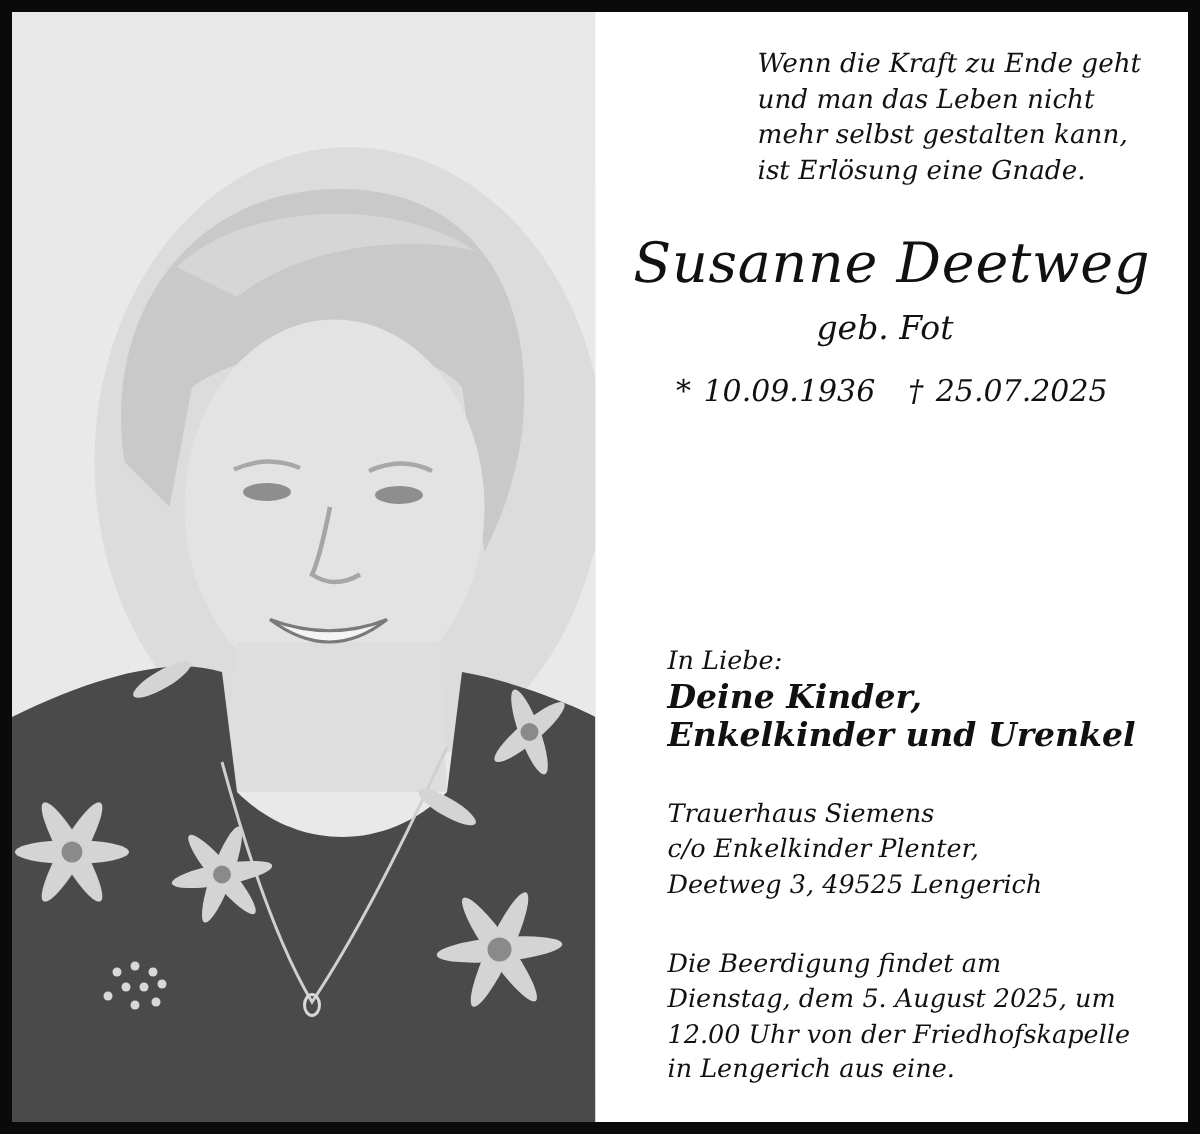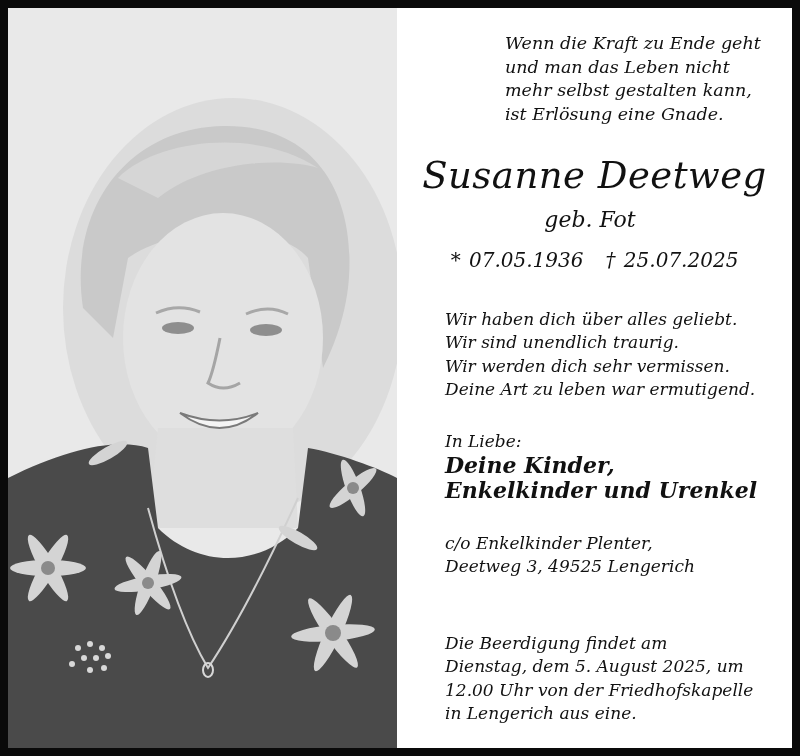--- a/index.html
+++ b/index.html
@@ -115,37 +115,32 @@
     <div class="quote">
       <span class="line">Wenn die Kraft zu Ende geht</span>
       <span class="line">und man das Leben nicht</span>
       <span class="line">mehr selbst gestalten kann,</span>
       <span class="line">ist Erlösung eine Gnade.</span>
     </div>
 
     <div class="name">Susanne Deetweg</div>
     <div class="maiden">geb. Fot</div>
     <div class="dates">
-      <span>* 07.05.1936</span><span class="gap"></span><span>† 25.07.2025</span>
+      <span>* 10.09.1936</span><span class="gap"></span><span>† 25.07.2025</span>
     </div>
 
-    <div class="para p1">
-      <span class="line">Wir haben dich über alles geliebt.</span>
-      <span class="line">Wir sind unendlich traurig.</span>
-      <span class="line">Wir werden dich sehr vermissen.</span>
-      <span class="line">Deine Art zu leben war ermutigend.</span>
-    </div>
 
     <div class="para p2">
       <span class="line">In Liebe:</span>
       <span class="line bold">Deine Kinder,</span>
       <span class="line bold">Enkelkinder und Urenkel</span>
     </div>
 
     <div class="para p3">
+      <span class="line">Trauerhaus Siemens</span>
       <span class="line">c/o Enkelkinder Plenter,</span>
       <span class="line">Deetweg 3, 49525 Lengerich</span>
     </div>
 
     <div class="para p4">
       <span class="line">Die Beerdigung findet am</span>
       <span class="line">Dienstag, dem 5. August 2025, um</span>
       <span class="line">12.00 Uhr von der Friedhofskapelle</span>
       <span class="line">in Lengerich aus eine.</span>
     </div>

